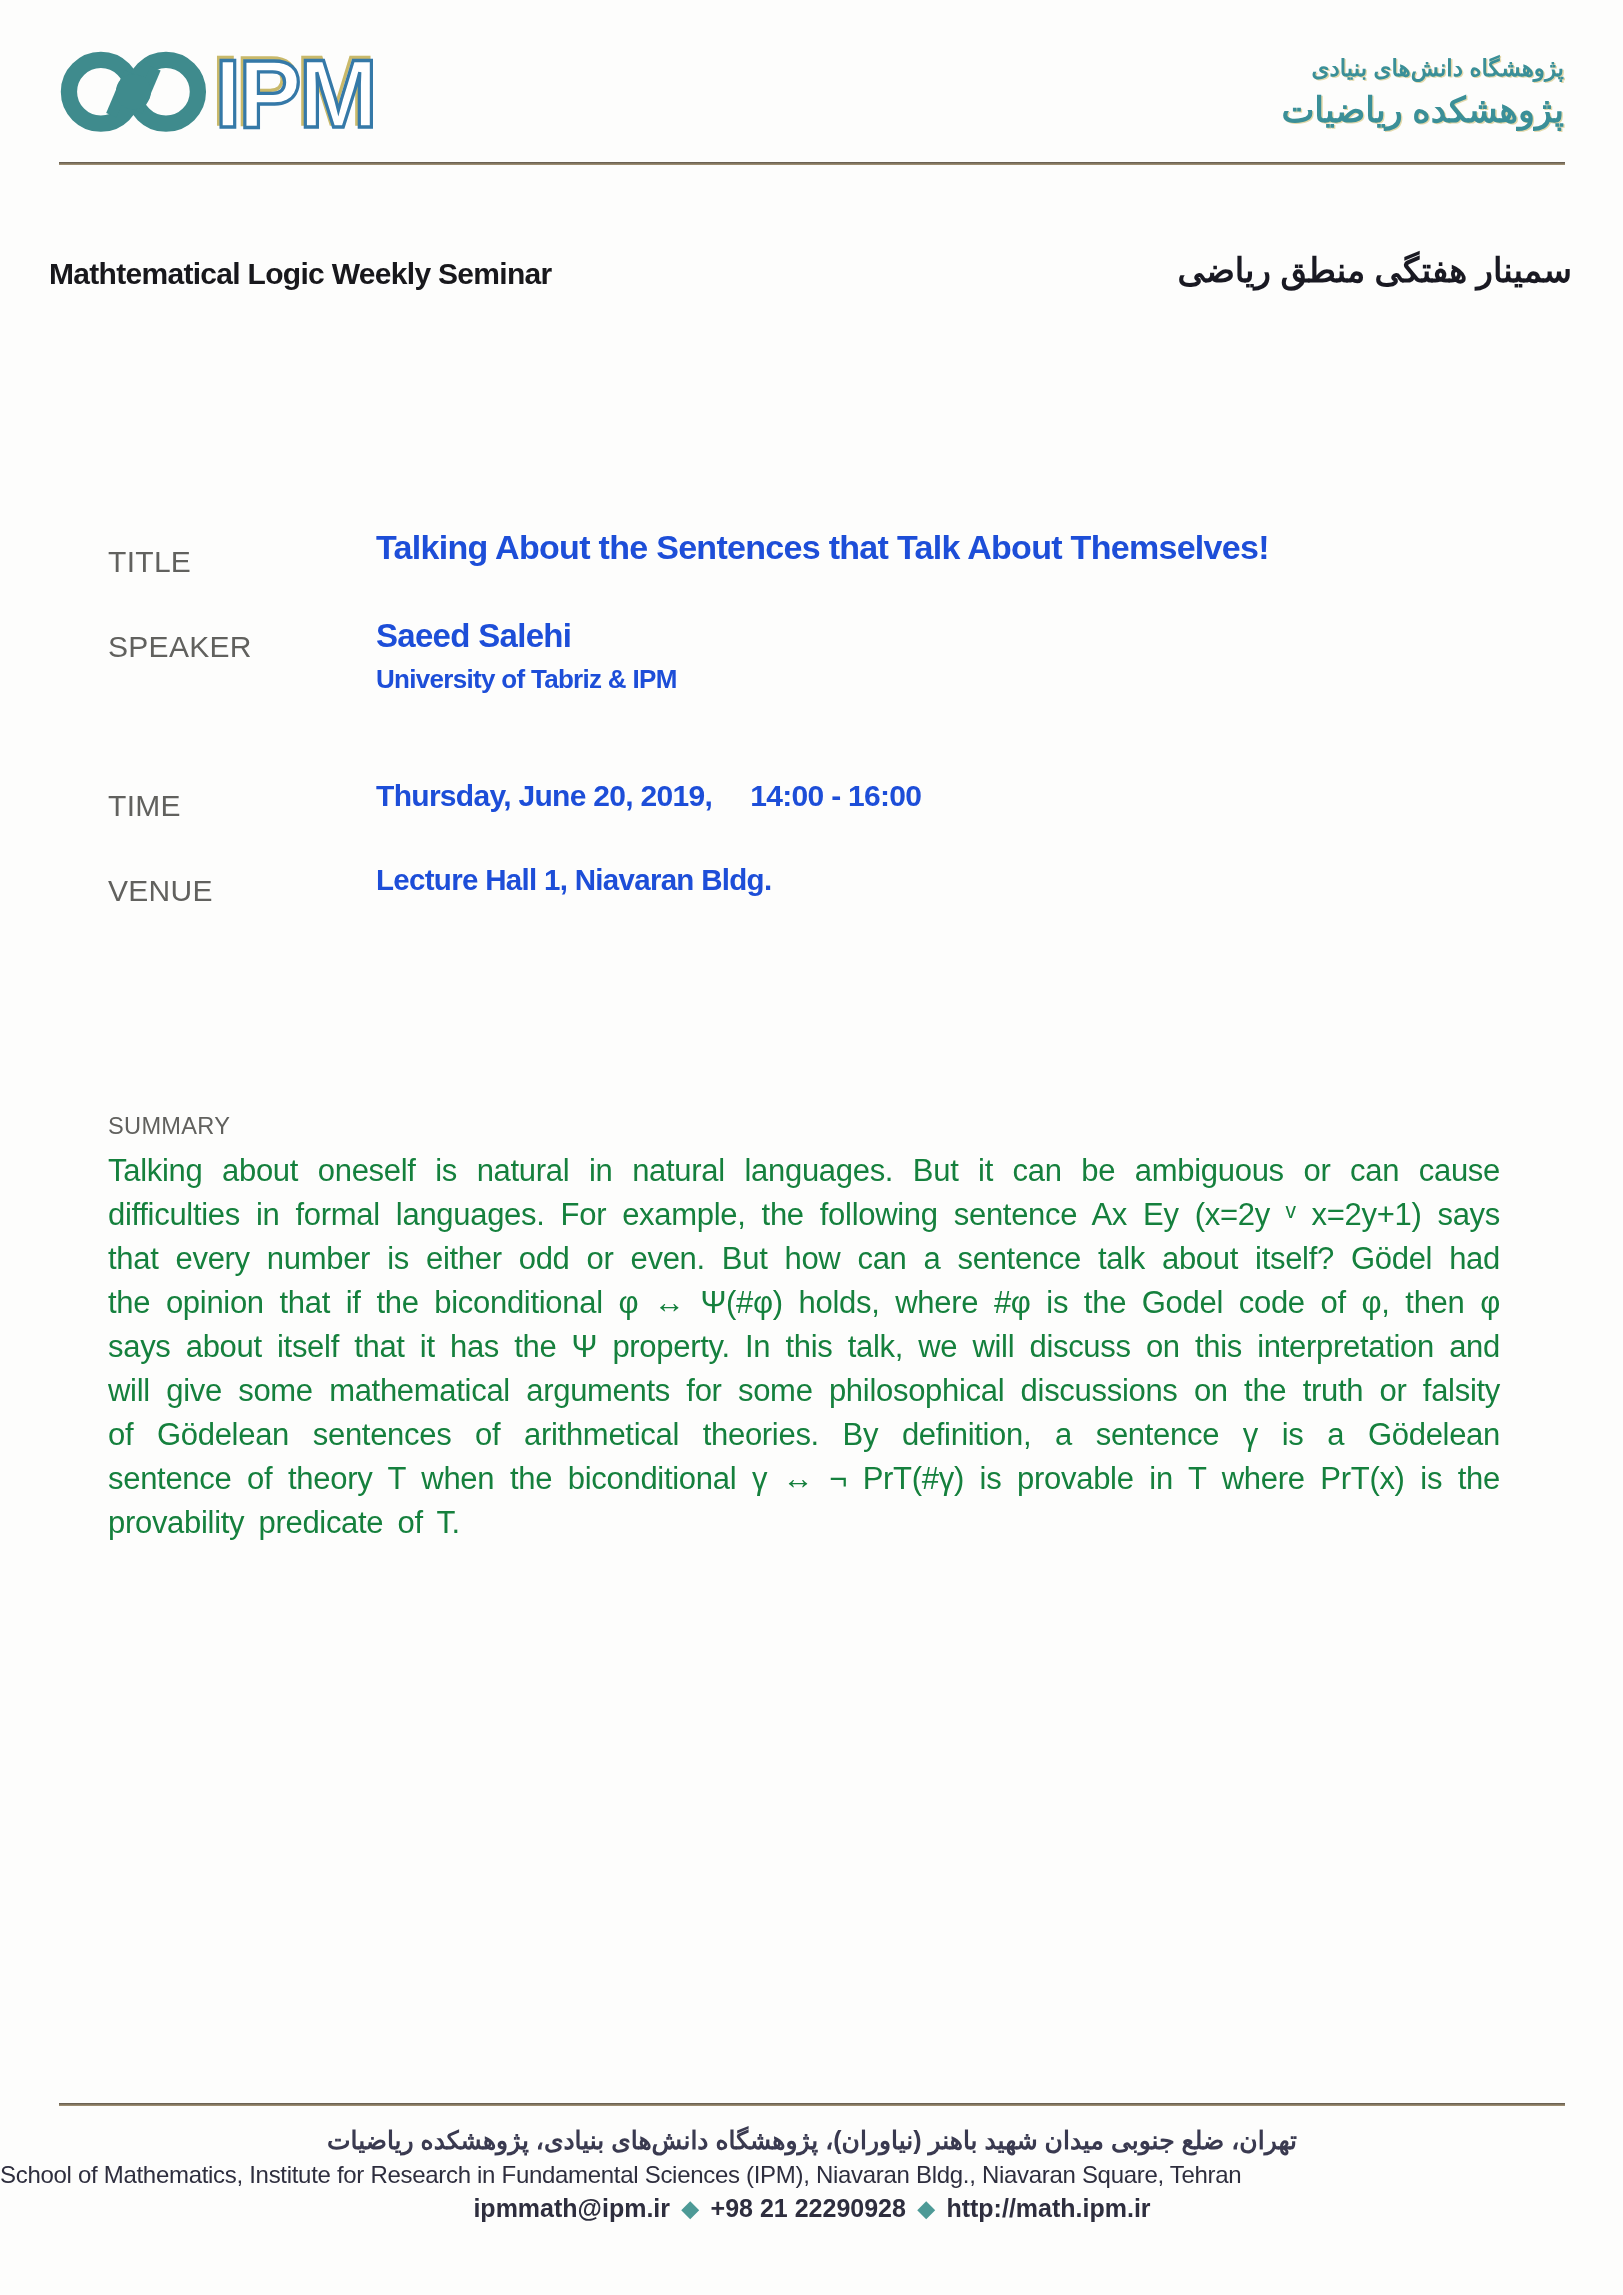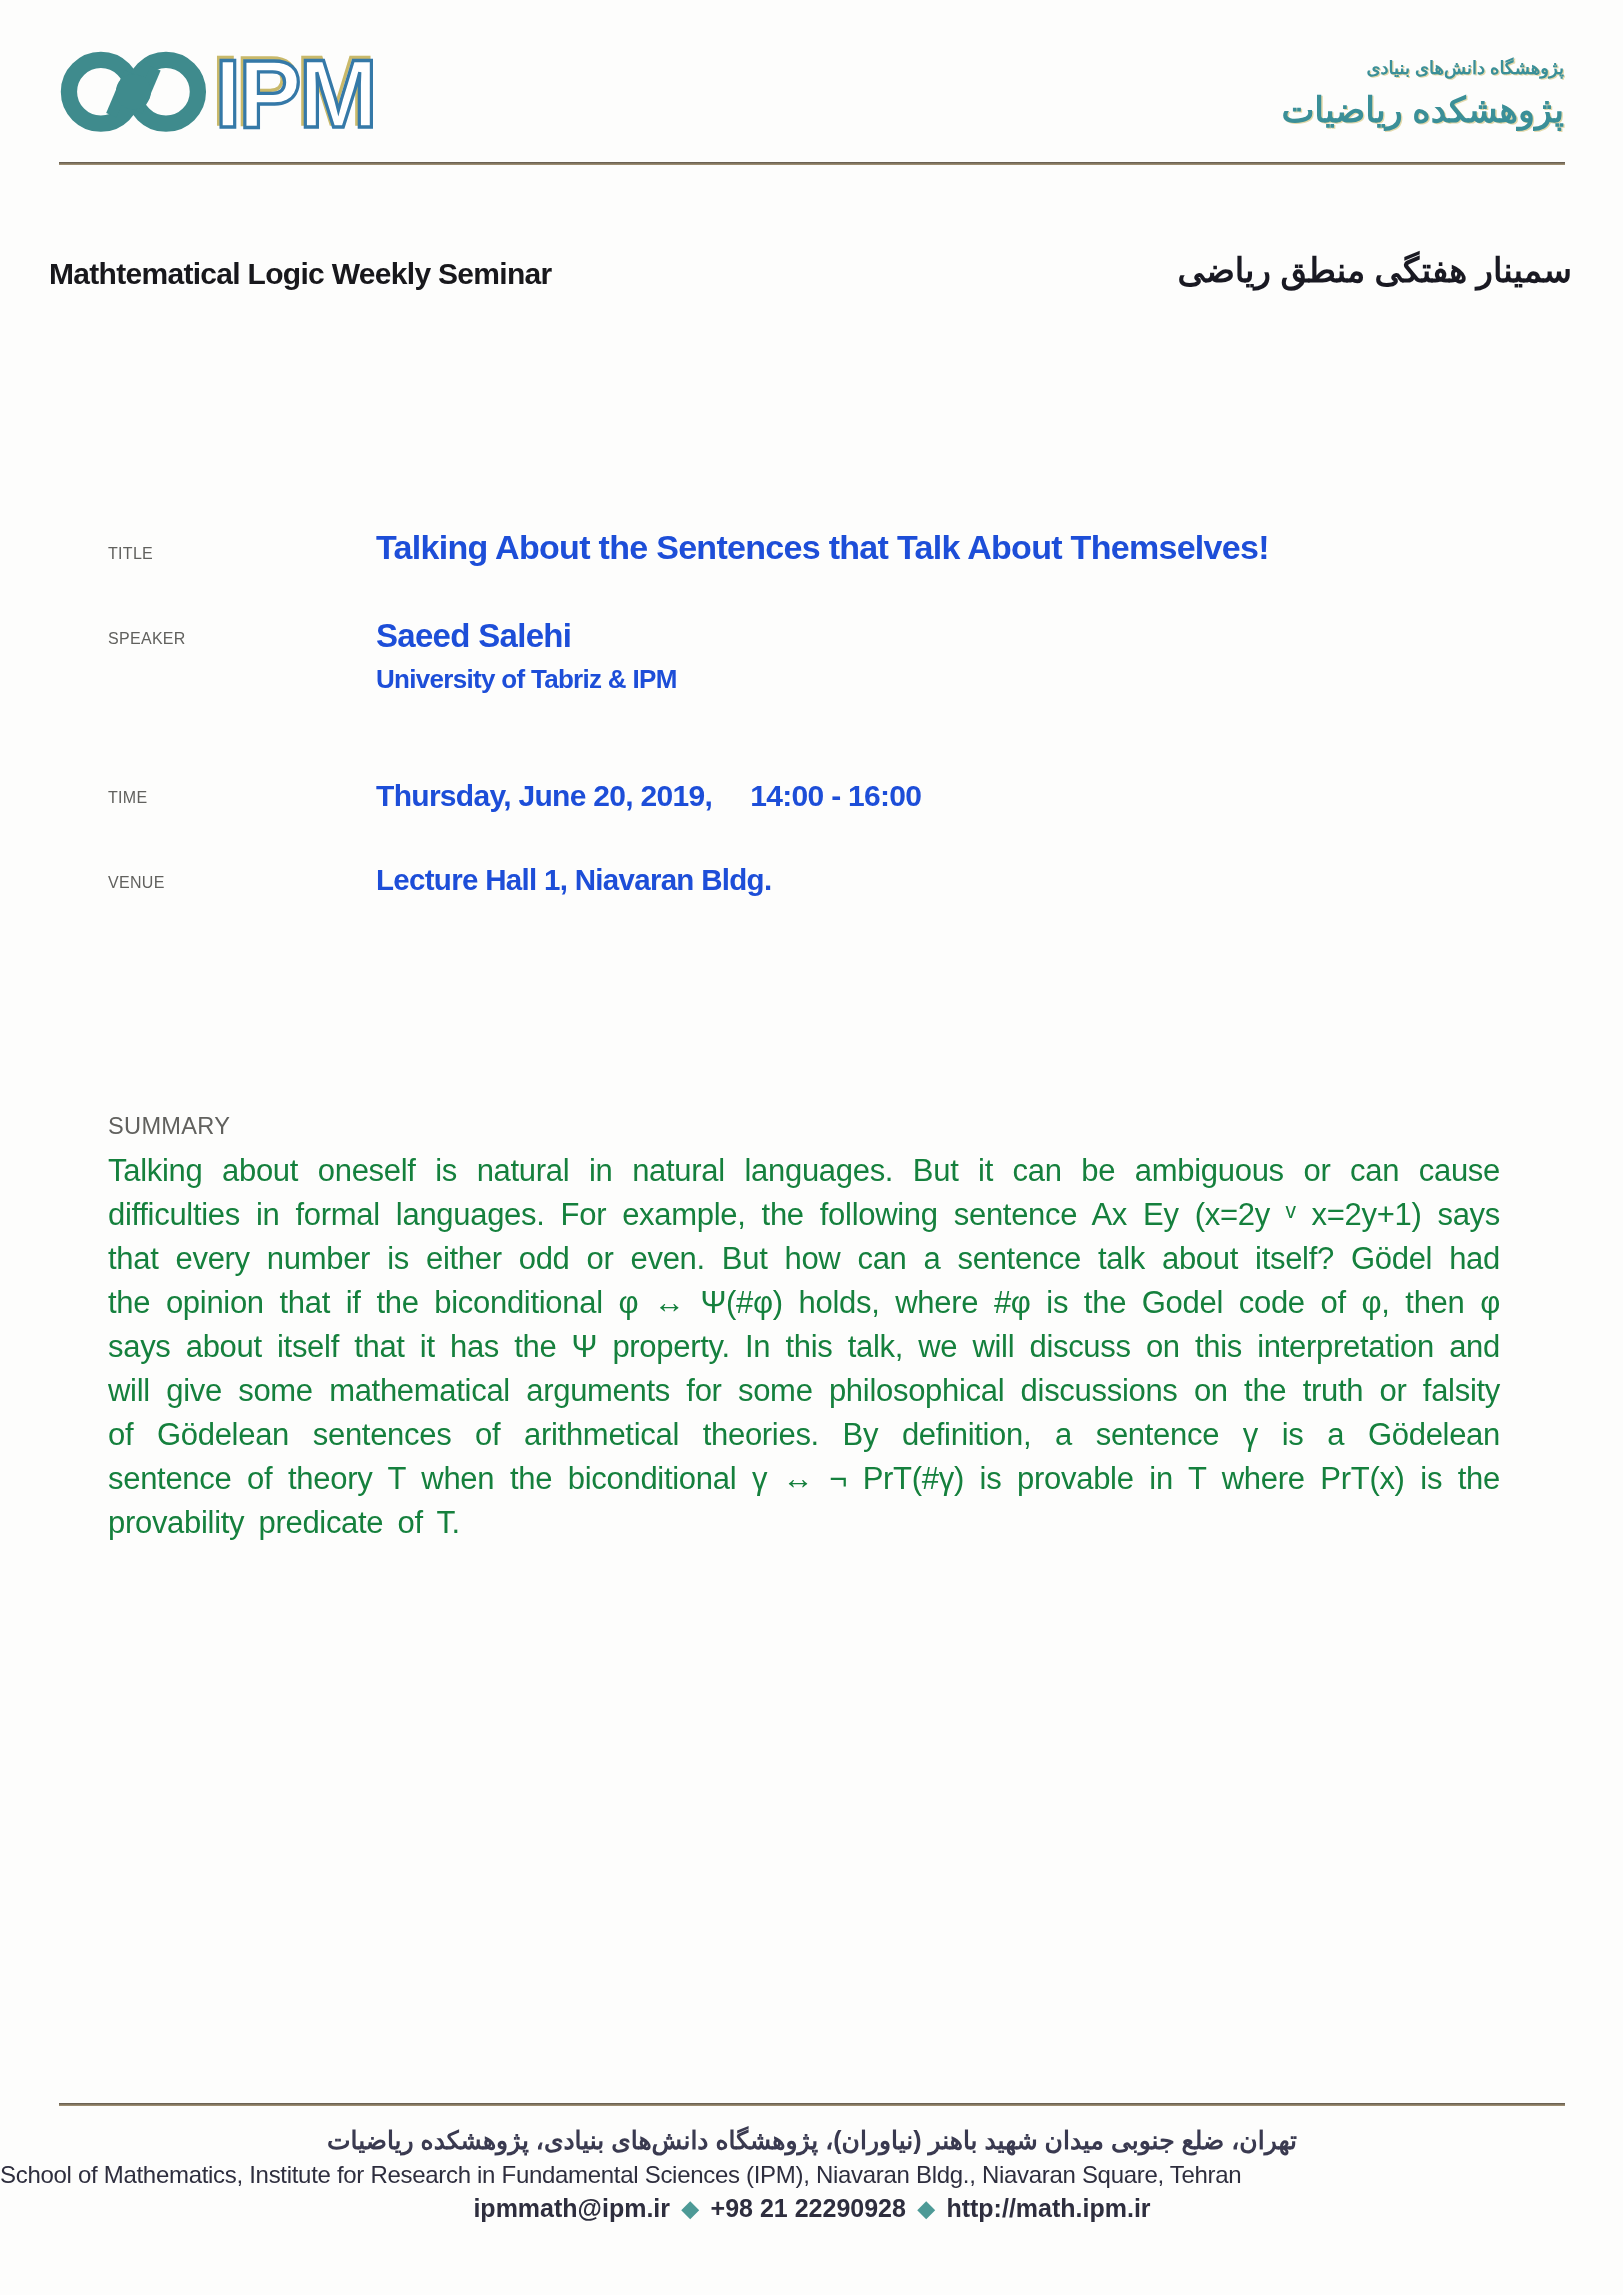--- a/index.html
+++ b/index.html
@@ -16,21 +16,21 @@
   }
 
   
   .logo { position: absolute; top: 41px; left: 56px; width: 317px; height: 99px; }
   .fa-org {
     position: absolute; top: 50px; right: 60px;
     text-align: right; direction: rtl;
     color: #3a8f98; font-weight: bold;
     text-shadow: 1.3px 1.3px 0 rgba(205,185,100,0.55);
   }
-  .fa-org .l1 { font-size: 18px; line-height: 37px; }
+  .fa-org .l1 { font-size: 23px; line-height: 37px; }
   .fa-org .l2 { font-size: 35px; line-height: 46px; }
   .rule {
     position: absolute; left: 59px; width: 1506px; height: 3.3px;
     background: linear-gradient(#5f574b, #a89778);
     border: none;
   }
   .rule.top { top: 162px; }
   .rule.bottom { top: 2103px; }
 
   
@@ -39,21 +39,21 @@
     font-size: 30px; font-weight: bold; letter-spacing: -0.7px; color: #18181c;
   }
   .seminar-fa {
     position: absolute; top: 250px; right: 52px; direction: rtl;
     font-size: 34px; font-weight: bold; color: #191922;
   }
 
   
   .label {
     position: absolute; left: 108px;
-    font-size: 16px; color: #61615e; letter-spacing: 0.3px;
+    font-size: 30px; color: #61615e; letter-spacing: 0.3px;
   }
   .val { position: absolute; left: 376px; color: #1d4ed8; letter-spacing: -0.7px; }
   .title-label   { top: 545px; }
   .title-val     { top: 528px; font-size: 34px; font-weight: bold; }
   .speaker-label { top: 630px; }
   .speaker-name  { top: 617px; font-size: 33px; font-weight: bold; }
   .speaker-affil { top: 664px; font-size: 26px; font-weight: bold; }
   .time-label    { top: 789px; }
   .time-val      { top: 779px; font-size: 30px; font-weight: bold; white-space: pre; }
   .venue-label   { top: 874px; }

